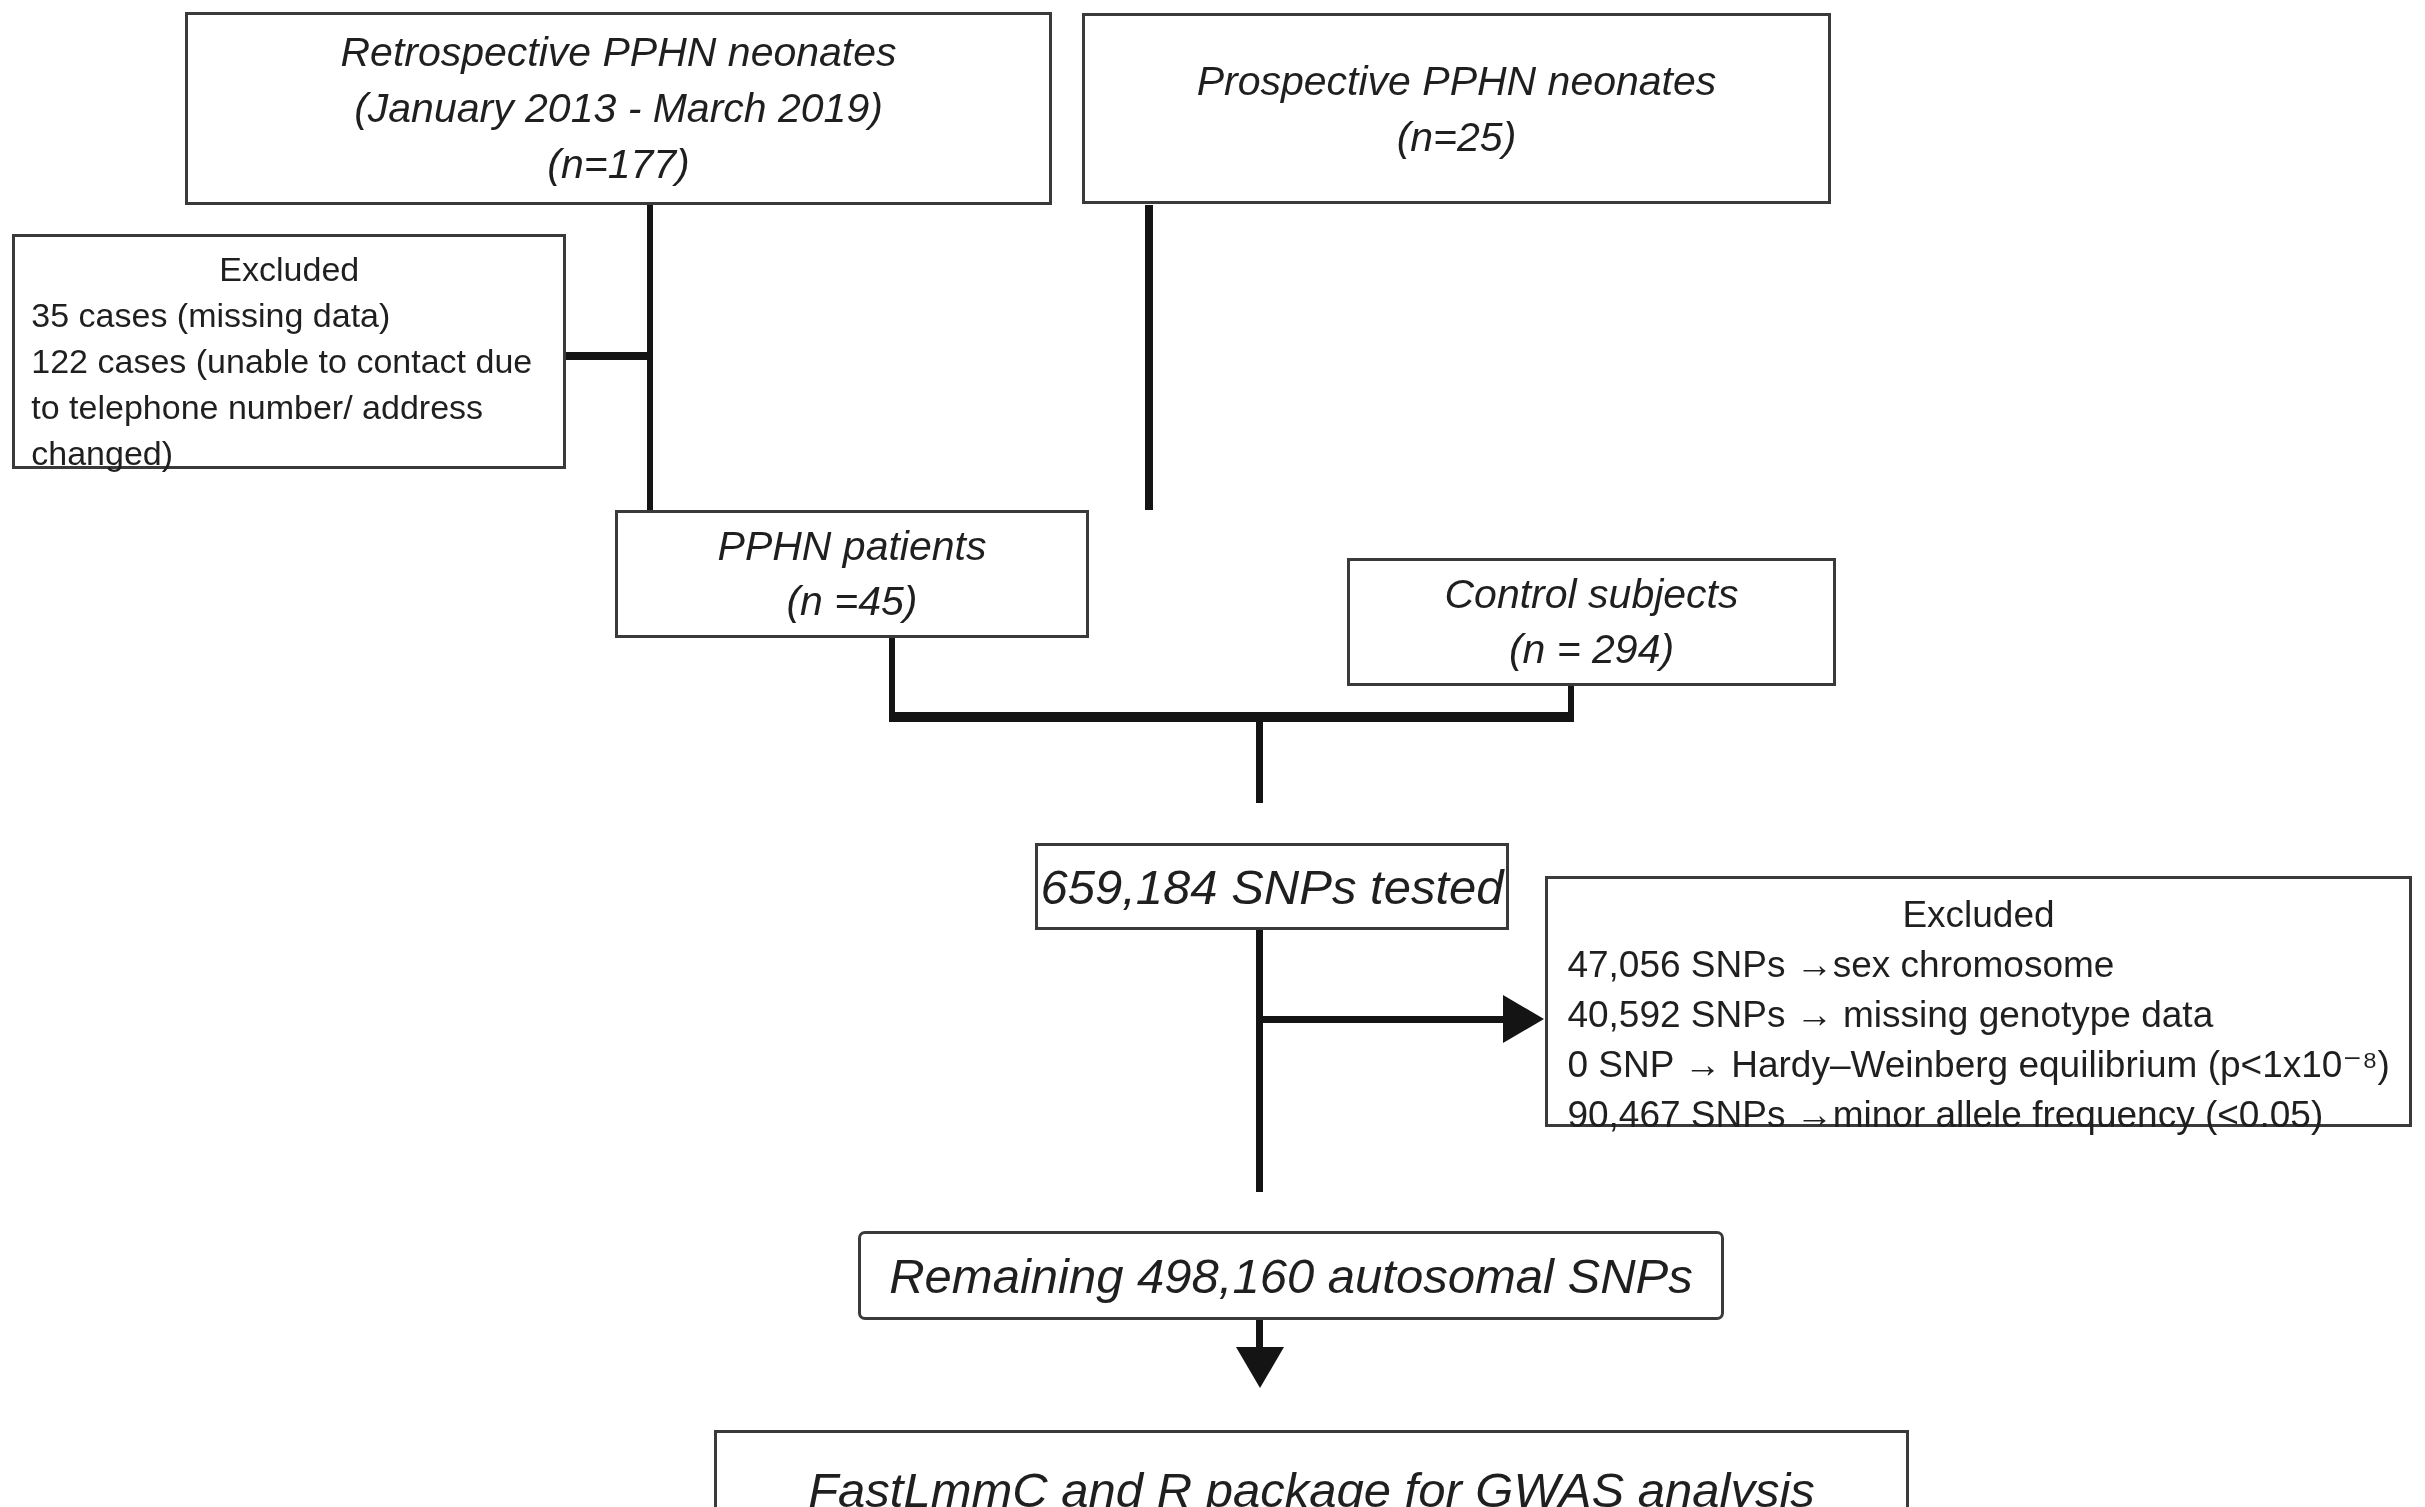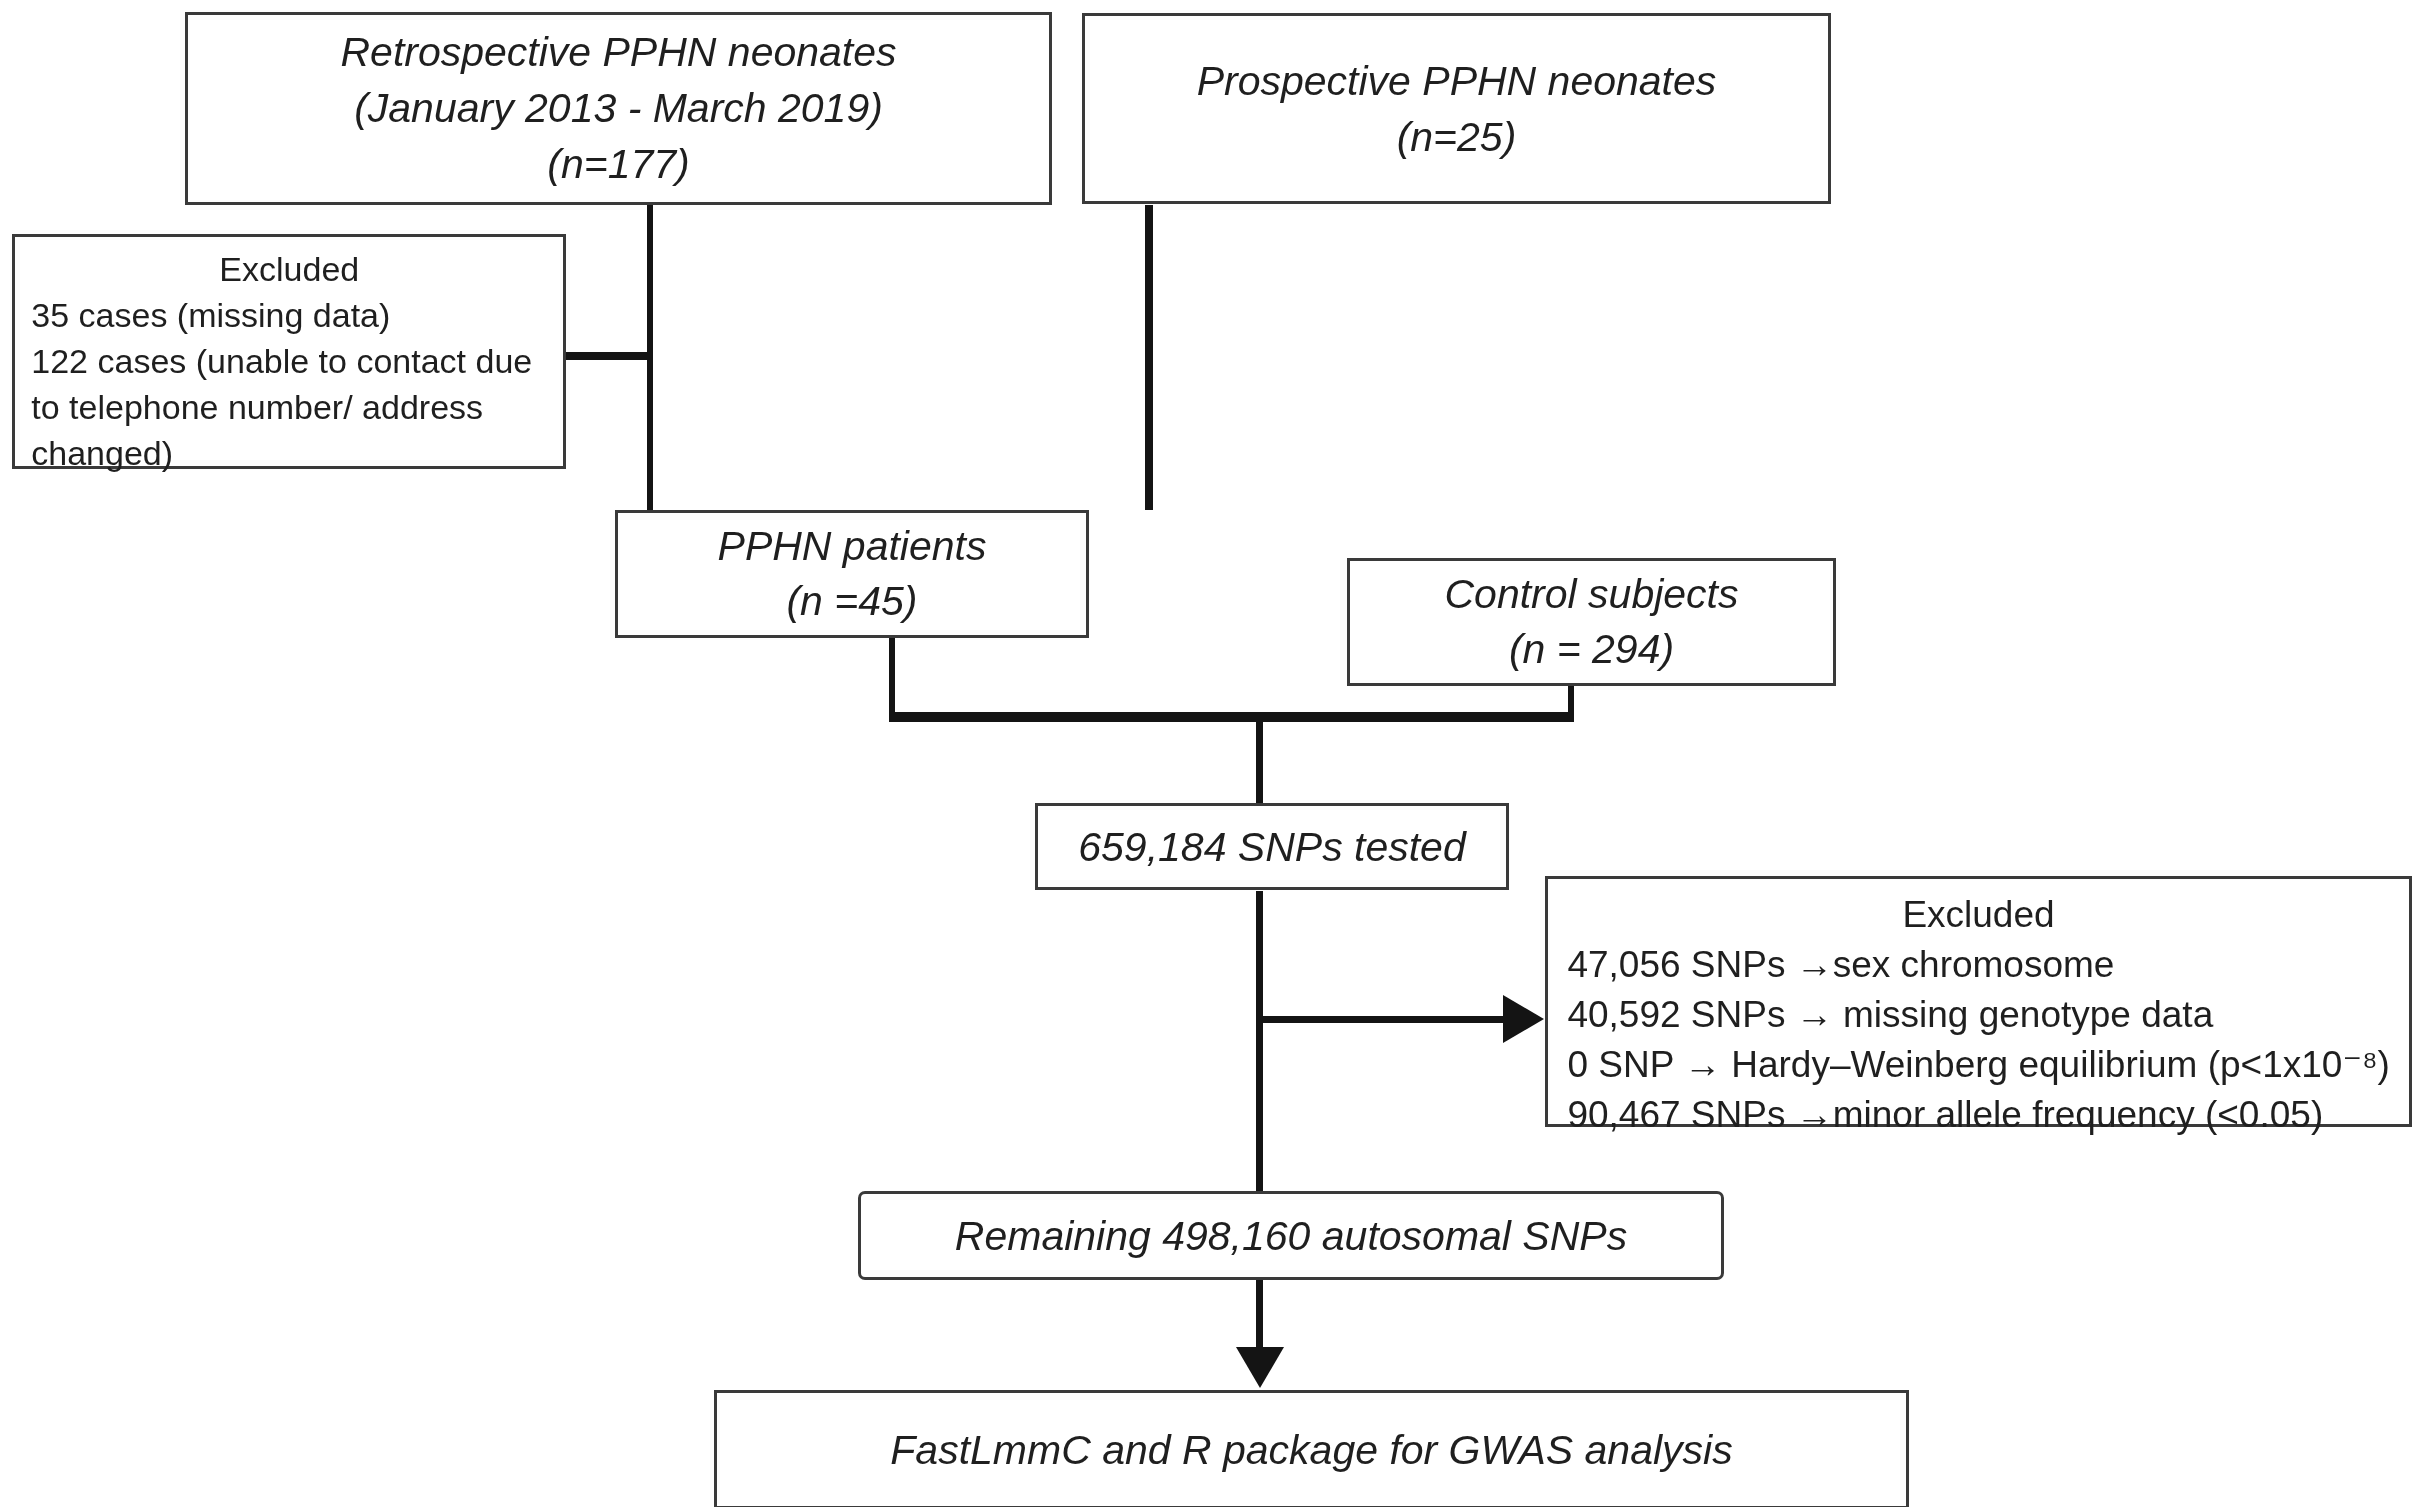--- a/index.html
+++ b/index.html
@@ -19,21 +19,21 @@
   }
   .center-box{
     display:flex;flex-direction:column;
     justify-content:center;align-items:center;
     text-align:center;
     font-size:41px;
     font-style:italic;
   }
   .center-box .bline{line-height:56px;}
   .two-line .bline{line-height:55px;}
-  .single-line{font-size:41px;}
+  .single-line{font-size:49px;margin-top:40px;}
   .excl{font-size:34px;}
   .excl .etitle{text-align:center;line-height:46px;padding-top:8.8px;}
   .excl .eline{text-align:left;line-height:46px;padding-left:16px;padding-right:20px;}
   .excl-r{font-size:37px;}
   .excl-r .etitle{text-align:center;line-height:50px;padding-top:10.6px;}
   .excl-r .eline{text-align:left;line-height:50px;padding-left:19.4px;white-space:nowrap;}
   .ln{position:absolute;background:#141414;}
   .arrow-right{
     position:absolute;width:0;height:0;
     border-left:41px solid #141414;

